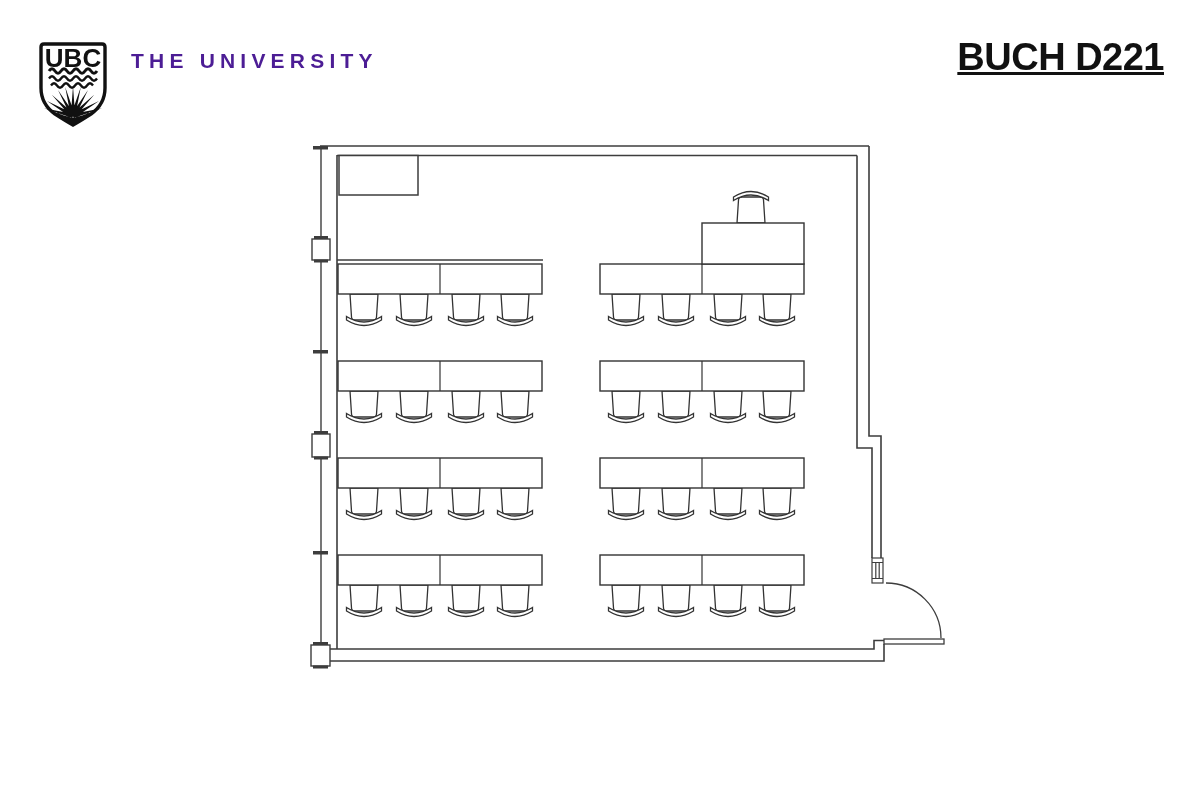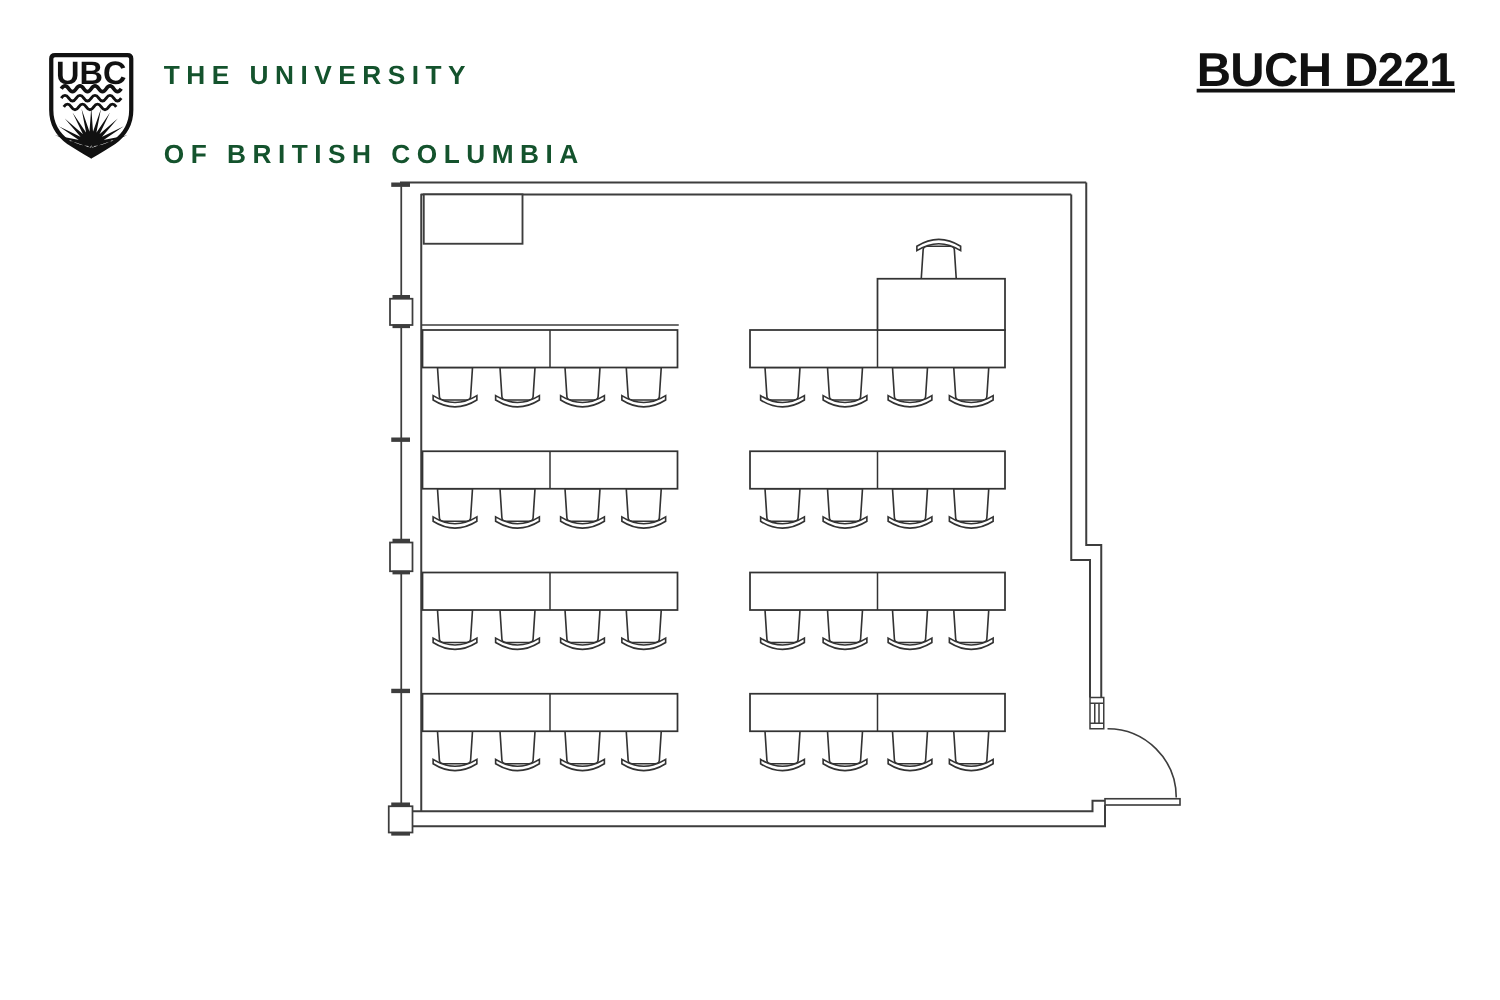--- a/index.html
+++ b/index.html
@@ -1,20 +1,20 @@
 <!DOCTYPE html>
 <html><head>
 <meta charset="utf-8">
 <style>
   html,body{margin:0;padding:0;background:#ffffff;}
   body{width:1200px;height:800px;position:relative;overflow:hidden;
        font-family:"Liberation Sans", sans-serif;color:#1c1c1c;}
   .logo{position:absolute;left:37px;top:40px;width:72px;height:90px;}
   .wordmark{position:absolute;left:131px;top:45px;font-size:21px;font-weight:700;
-            letter-spacing:5.2px;line-height:31.5px;color:#14532d;white-space:pre;}
+            letter-spacing:5.2px;line-height:31.5px;color:#4c1d95;white-space:pre;}
   .room-title{position:absolute;right:36px;top:36px;font-size:38px;font-weight:700;
               color:#111;letter-spacing:-0.5px;text-decoration:underline;}
   .plan{position:absolute;left:0;top:0;}
 </style>
 </head>
 <body>
 
 <svg class="logo" viewBox="0 0 72 90">
   <g>
     <path d="M4,7 Q4,4 7,4 L65,4 Q68,4 68,7 L68,48 Q68,64 54,74 Q43,81 36,85 Q29,81 18,74 Q4,64 4,48 Z" fill="none" stroke="#111" stroke-width="3.4"></path>
@@ -25,21 +25,21 @@
     <path fill="#111" d="M38.2,76 L36,46 L33.8,76 Z M38.1,76.6 L43.8,47 L33.9,75.4 Z
       M38.1,75.4 L28.2,47 L33.9,76.6 Z M37.9,77.1 L51,50 L34.1,74.9 Z M37.9,74.9 L21,50 L34.1,77.1 Z
       M37.6,77.6 L57.2,54.8 L34.4,74.4 Z M37.6,74.4 L14.8,54.8 L34.4,77.6 Z
       M37.1,77.9 L62,61 L34.9,74.1 Z M37.1,74.1 L10,61 L34.9,77.9 Z
       M36.6,78.1 L65,68.2 L35.4,73.9 Z M36.6,73.9 L7,68.2 L35.4,78.1 Z
       M19,72 Q36,82 53,72 Q48,81 36,85 Q24,81 19,72 Z"></path>
   </g>
 </svg>
 
 <div class="wordmark"><span>THE UNIVERSITY</span><br>
-<span>OF BRITISH COLUMBIA</span></div>
+</div>
 
 <div class="room-title">BUCH D221</div>
 
 <svg class="plan" width="1200" height="800" viewBox="0 0 1200 800">
 
   <g stroke="#3d3d3d" stroke-width="1.6" fill="none">
     <path d="M320,146 H869"></path>
     <path d="M337,155.5 H857"></path>
     <path d="M869,146 V436 H881 V558"></path>
     <path d="M857,155.5 V448 H872 V558"></path>

